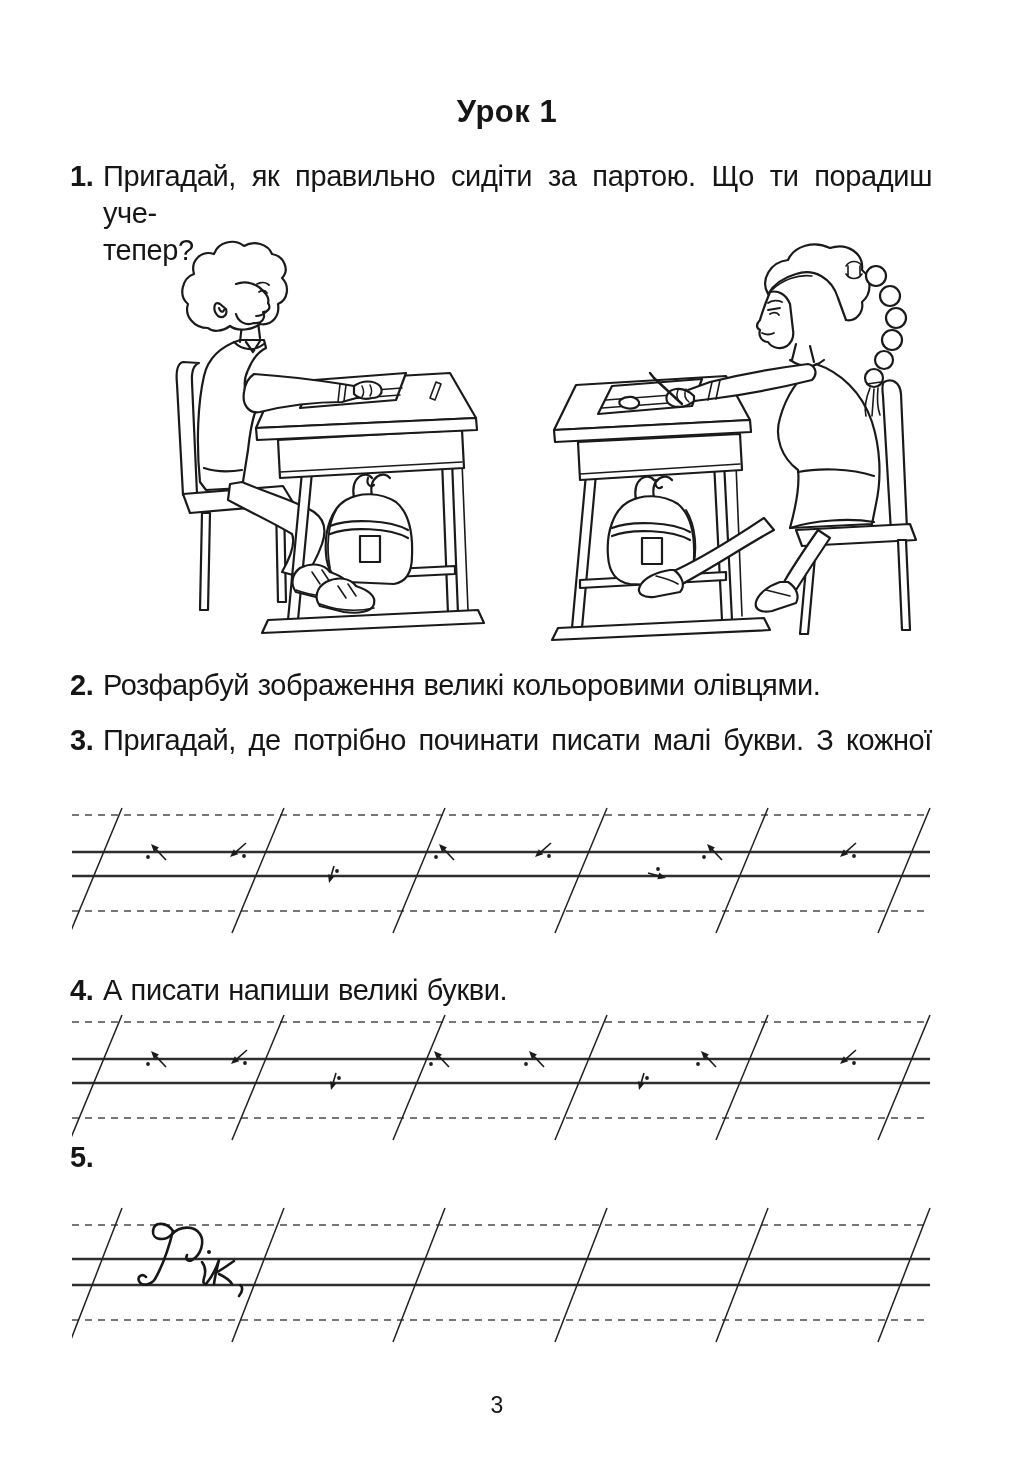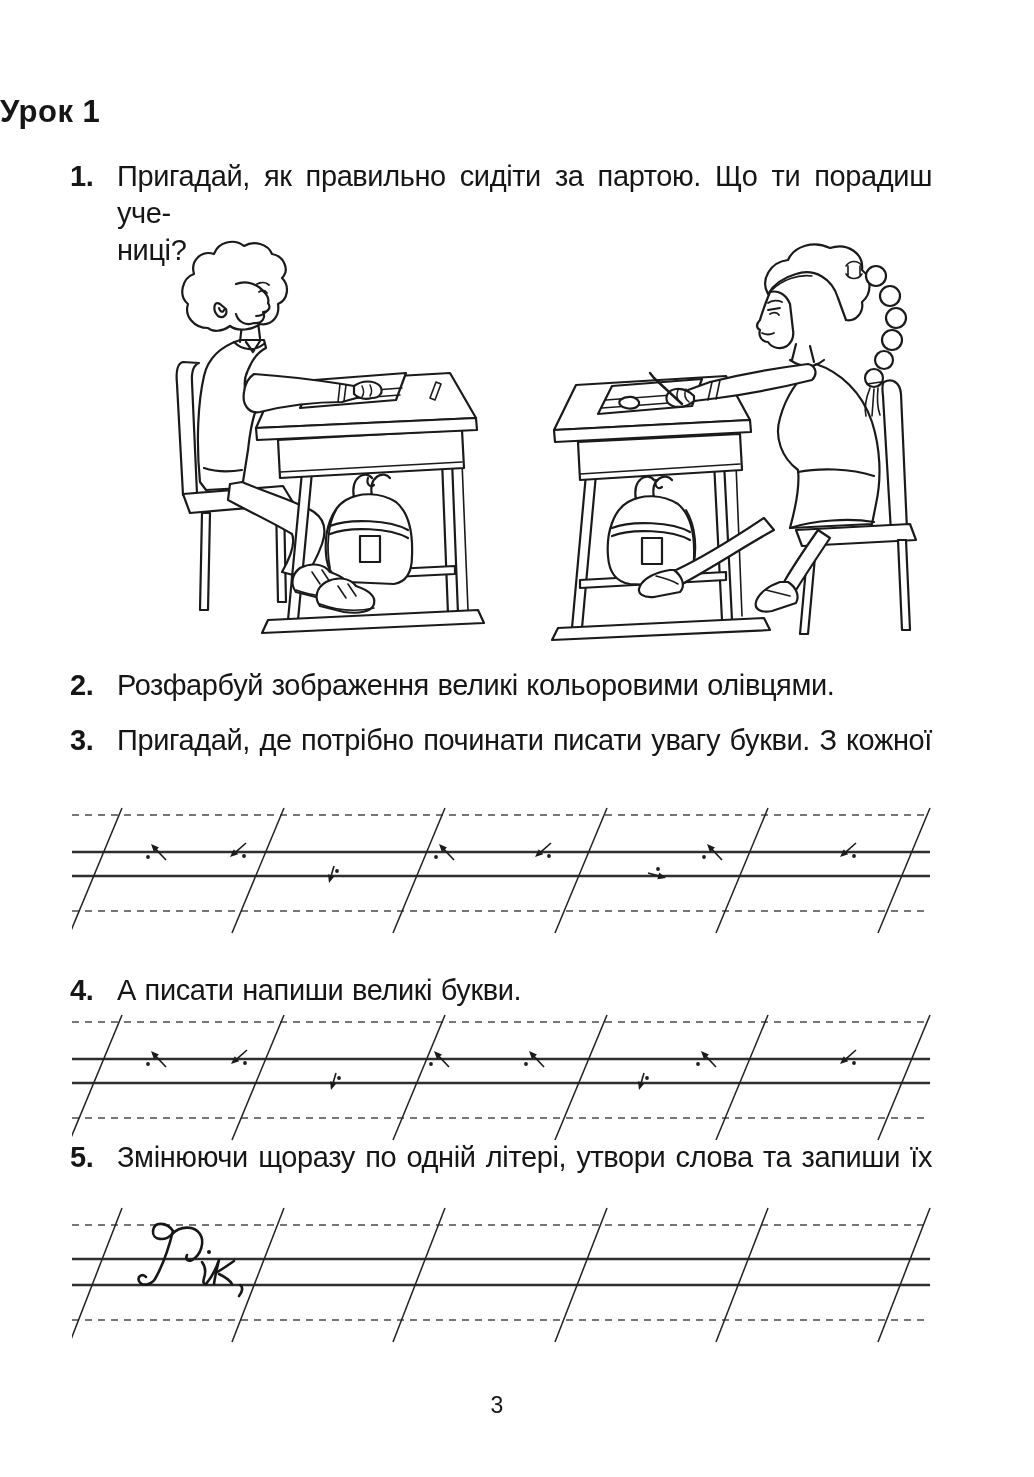--- a/index.html
+++ b/index.html
@@ -7,29 +7,29 @@
     position:relative;
     width:1034px;height:1477px;
     margin:0 auto;
     background:#ffffff;
     font-family:"Liberation Sans", sans-serif;
     color:#161616;
     overflow:hidden;
   }
   .title{
     position:absolute;top:94px;left:0;right:20px;
-    text-align:left;
+    text-align:center;
     font-size:31px;font-weight:bold;letter-spacing:.5px;
   }
   .task{position:absolute;left:70px;width:862px;}
   .task-num{
     position:absolute;left:0;top:0;
     font-size:29px;line-height:37px;font-weight:bold;letter-spacing:-0.4px;
   }
-  .task-lines{margin-left:47px;}
+  .task-lines{margin-left:33px;}
   .line{
     font-size:29px;line-height:37px;letter-spacing:-0.4px;word-spacing:1px;
     text-align:justify;text-align-last:justify;
     white-space:normal;
   }
   .line.last{text-align-last:left;}
   .illustration{position:absolute;left:150px;top:232px;width:790px;height:420px;}
   .ruled{position:absolute;left:72px;width:890px;}
   #block-3{top:800px;height:135px;}
   #block-4{top:1007px;height:135px;}
@@ -44,45 +44,44 @@
 <body>
 
 <div class="page">
 
   <div class="title">Урок 1</div>
 
   <section class="task" style="top:158px">
     <span class="task-num">1.</span>
     <div class="task-lines">
         <div class="line">Пригадай, як правильно сидіти за партою. Що ти порадиш уче-</div>
-        <div class="line last">ниці?</div>
+        <div class="line last">тепер?</div>
       </div>
   </section>
   <section class="task" style="top:667px">
     <span class="task-num">2.</span>
     <div class="task-lines">
         <div class="line last">Розфарбуй зображення великі кольоровими олівцями.</div>
       </div>
   </section>
   <section class="task" style="top:722px">
     <span class="task-num">3.</span>
     <div class="task-lines">
-        <div class="line">Пригадай, де потрібно починати писати увагу букви. З кожної</div>
+        <div class="line">Пригадай, де потрібно починати писати малі букви. З кожної</div>
       </div>
   </section>
   <section class="task" style="top:972px">
     <span class="task-num">4.</span>
     <div class="task-lines">
         <div class="line last">А писати напиши великі букви.</div>
       </div>
   </section>
   <section class="task" style="top:1139px">
     <span class="task-num">5.</span>
     <div class="task-lines">
-        <div class="line">Змінюючи щоразу по одній літері, утвори слова та запиши їх</div>
       </div>
   </section>
 
   <svg class="illustration" viewBox="0 0 790 420" fill="none" stroke="#1a1a1a" stroke-width="2.2" stroke-linecap="round" stroke-linejoin="round">
 
     <g>
 
       <path d="M33 130 Q25 132 27 152 L33 263 L47 262 L42 150 Q41 134 49 131 Z" fill="#fff"></path>
       <path d="M33 262 L133 254 L144 272 L40 281 Z" fill="#fff"></path>
       <path d="M52 281 L60 281 L58 378 L50 378 Z" fill="#fff"></path>

